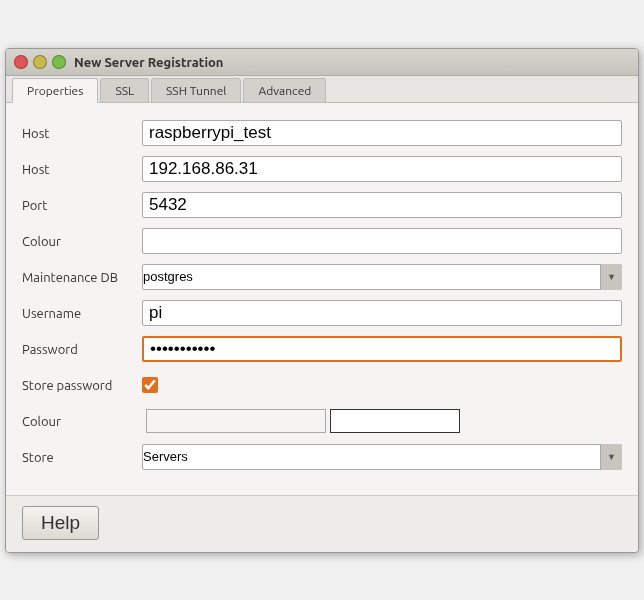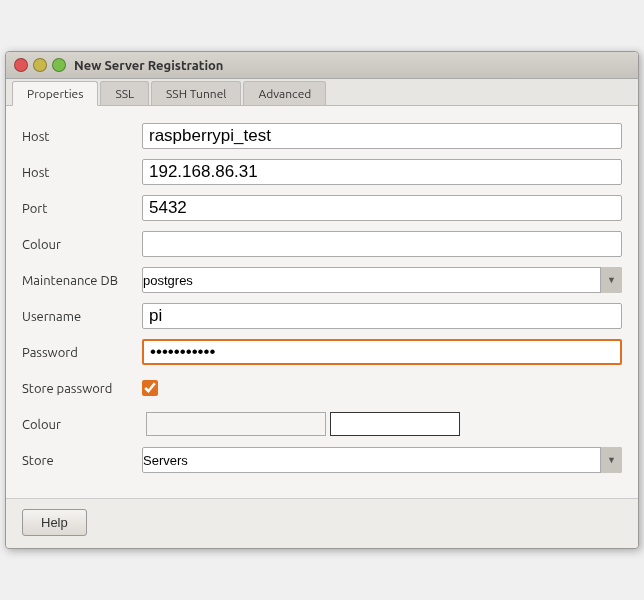--- a/index.html
+++ b/index.html
@@ -208,21 +208,21 @@
       border-top: 1px solid #ccc;
       background: #eeece8;
       border-radius: 0 0 4px 4px;
     }
 
     .btn {
       padding: 5px 18px;
       border: 1px solid #999;
       border-radius: 3px;
       background: linear-gradient(to bottom, #f5f3f0, #ddd9d3);
-      font-size: 13px;
+      font-size: 19px;
       cursor: pointer;
       color: #333;
     }
   </style>
 </head>
 <body>
 
 <div class="window">
 
   <div class="title-bar">

